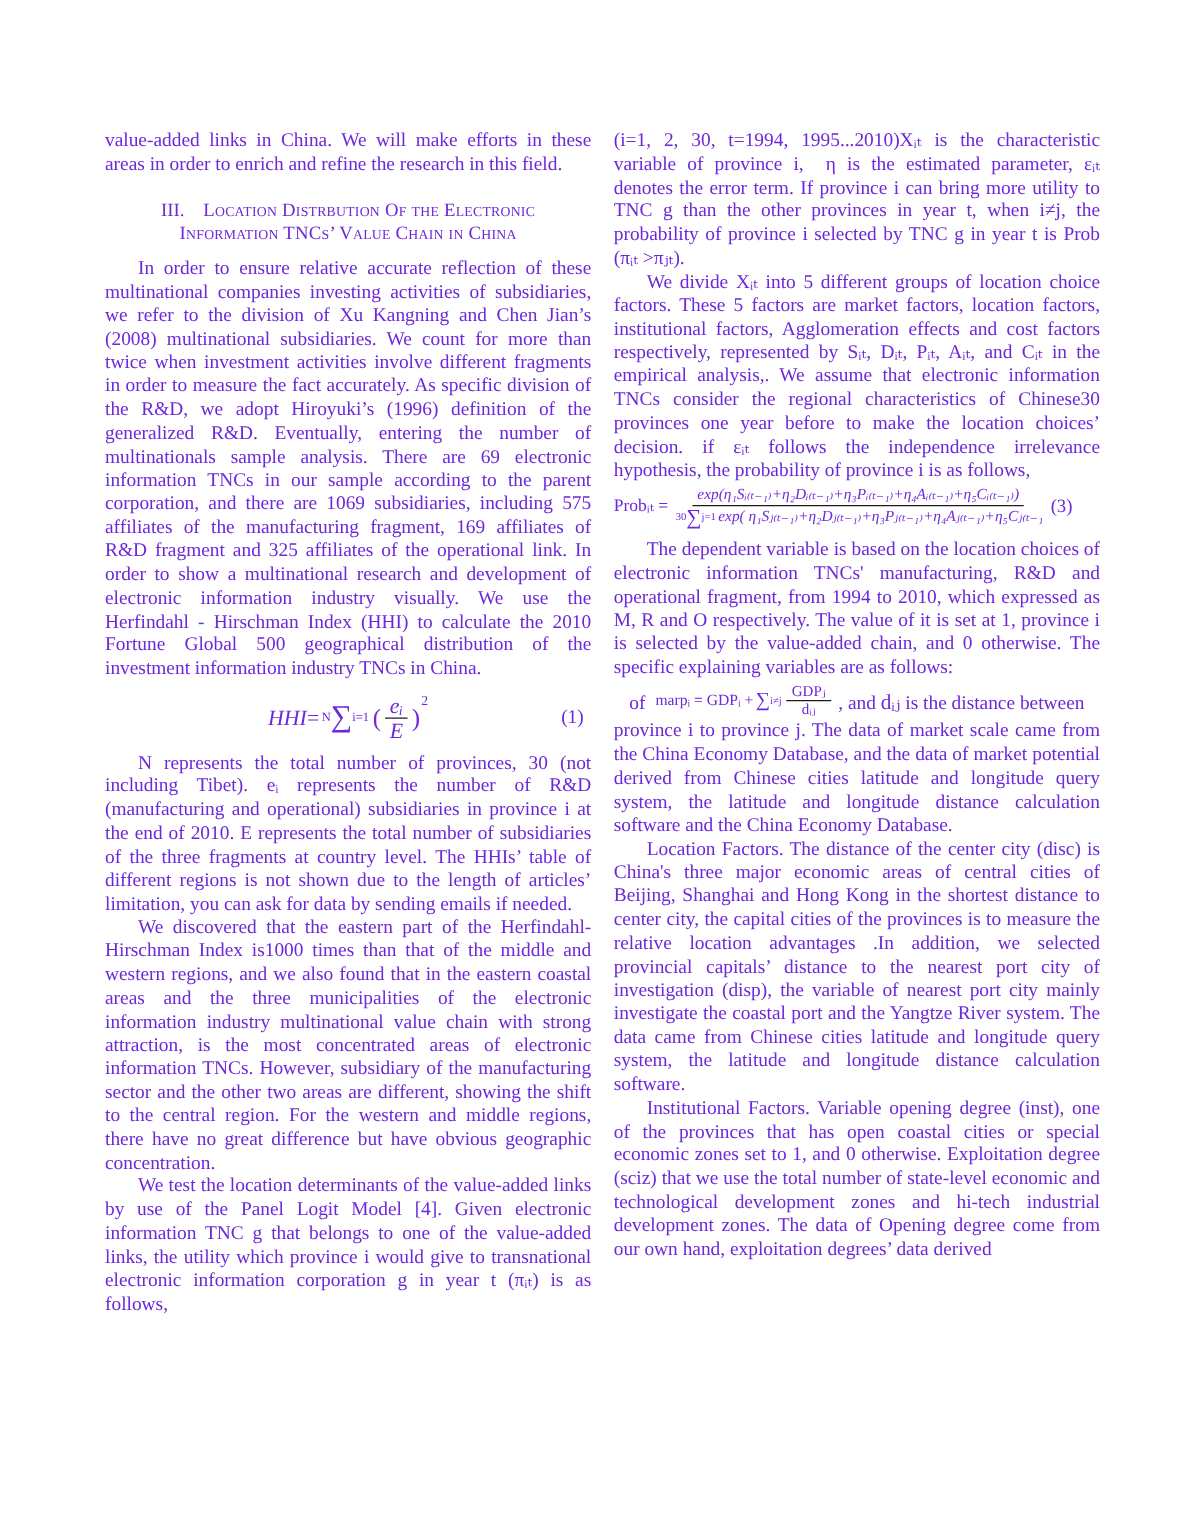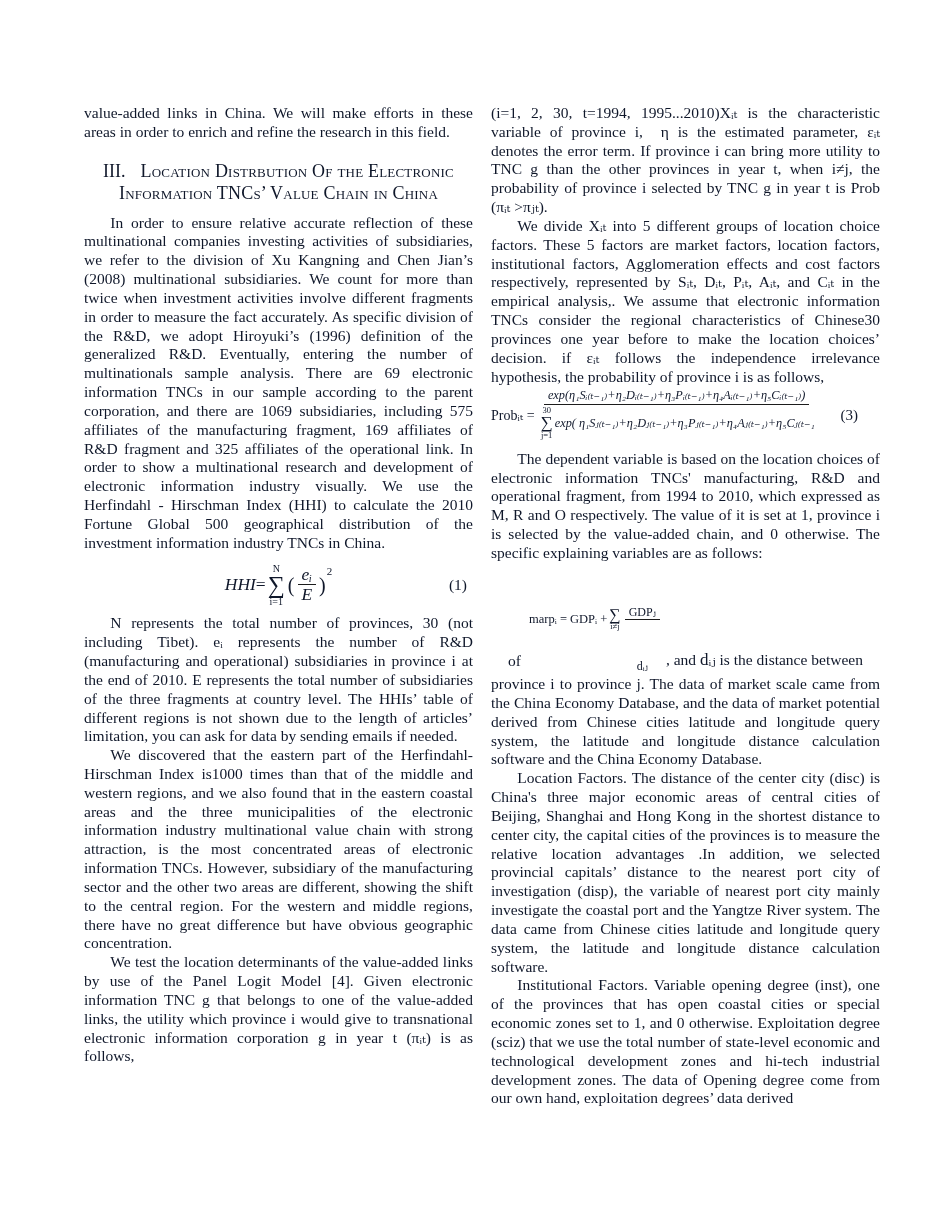--- a/index.html
+++ b/index.html
@@ -3,36 +3,36 @@
 <meta charset="utf-8">
 <style>
   html,body{margin:0;padding:0;background:#fff;}
   .page{
     position:relative;
     width:952px;height:1232px;
     background:#fff;
     box-sizing:border-box;
     padding:104px 71px 0 84px;
     font-family:"Liberation Serif","DejaVu Serif",serif;
-    color:#0f172a;
+    color:#6d28d9;
     overflow:hidden;
   }
   .columns{display:flex;gap:18px;}
   .col{width:389px;font-size:15.5px;line-height:1.215;text-align:justify;}
   p{margin:0;text-indent:1.7em;}
   p.noindent{text-indent:0;}
 
-  .heading{text-align:center;margin:18px 6px 9px;line-height:1.25;font-size:18px;}
+  .heading{text-align:center;margin:18px 6px 9px;line-height:1.25;font-size:15px;}
   .heading .hnum{margin-right:15px;}
   .heading .htitle{font-variant:small-caps;letter-spacing:.2px;}
   .heading.h4{margin:14px 0 8px;}
 
   
   .fit{font-style:italic;}
-  .sigma-block{display:inline-flex;flex-direction:column;align-items:center;line-height:1;margin:0 2px;}
+  .sigma-block{display:inline-flex;flex-direction:row;align-items:center;line-height:1;margin:0 2px;}
   .sigma-block .slim{font-size:10px;font-style:normal;line-height:1.1;}
   .sigma-glyph{font-size:24px;line-height:.95;font-style:normal;}
   .frac{display:inline-flex;flex-direction:column;align-items:center;line-height:1.1;margin:0 2px;vertical-align:middle;}
   .frac .ftop{display:block;padding:0 4px;border-bottom:1.1px solid #1c1c1c;}
   .frac .fbot{display:block;}
 
   
   .f1{position:relative;display:flex;justify-content:center;align-items:center;margin:10px 0 7px;font-size:17.5px;}
   .f1 .paren{font-size:20px;margin:0 1px;}
   .f1 .fpow{font-size:11px;position:relative;top:-13px;}
@@ -53,21 +53,21 @@
   .bigfrac .sigma-glyph{font-size:17px;}
   .bigfrac .slim{font-size:8.5px;}
   .f3 .ftag{right:22px;font-size:15px;}
 
   
   .fline{display:flex;align-items:center;margin:3px 0 2px;justify-content:center;}
   .fline .fprefix{align-self:flex-end;padding-bottom:2px;}
   .marp{display:inline-flex;align-items:center;font-size:12.5px;margin:0 4px 0 8px;white-space:nowrap;}
   .marp .sigma-glyph{font-size:16px;}
   .marp .slim{font-size:8.5px;}
-  .marp .frac .ftop,.marp .frac .fbot{font-size:12px;margin-top:40px;}
+  .marp .frac .ftop,.marp .frac .fbot{font-size:12px;}
   .fline .fsuffix{align-self:flex-end;padding-bottom:2px;white-space:nowrap;}
   .fline .dij{font-size:17px;}
 
   .page-number{position:absolute;top:1156px;left:0;width:100%;text-align:center;font-size:13.5px;}
 </style>
 </head>
 <body>
 
 <div class="page">
   <div class="columns">

